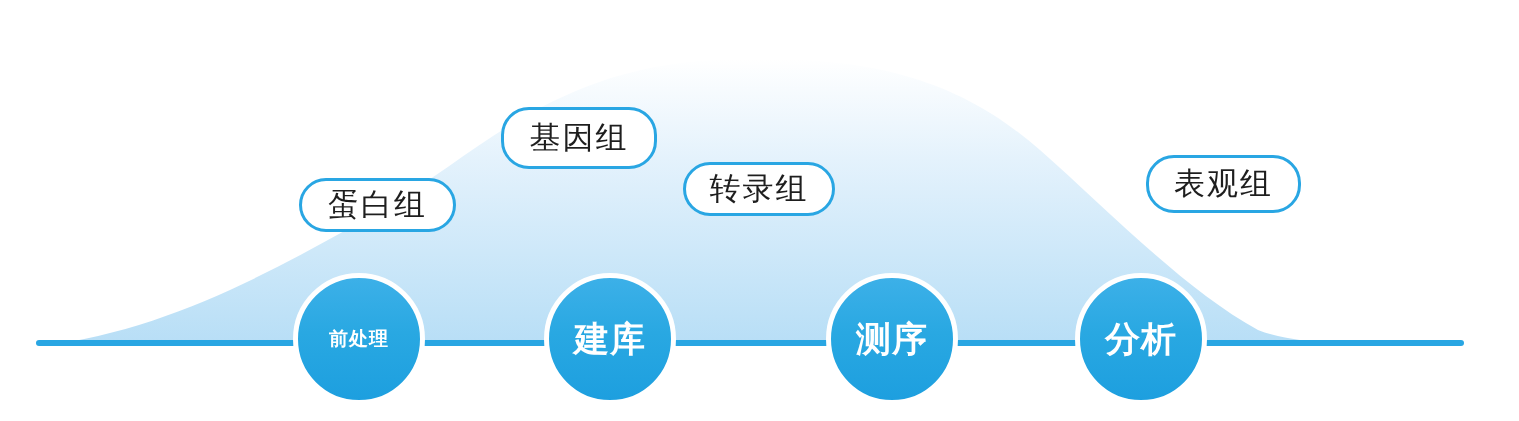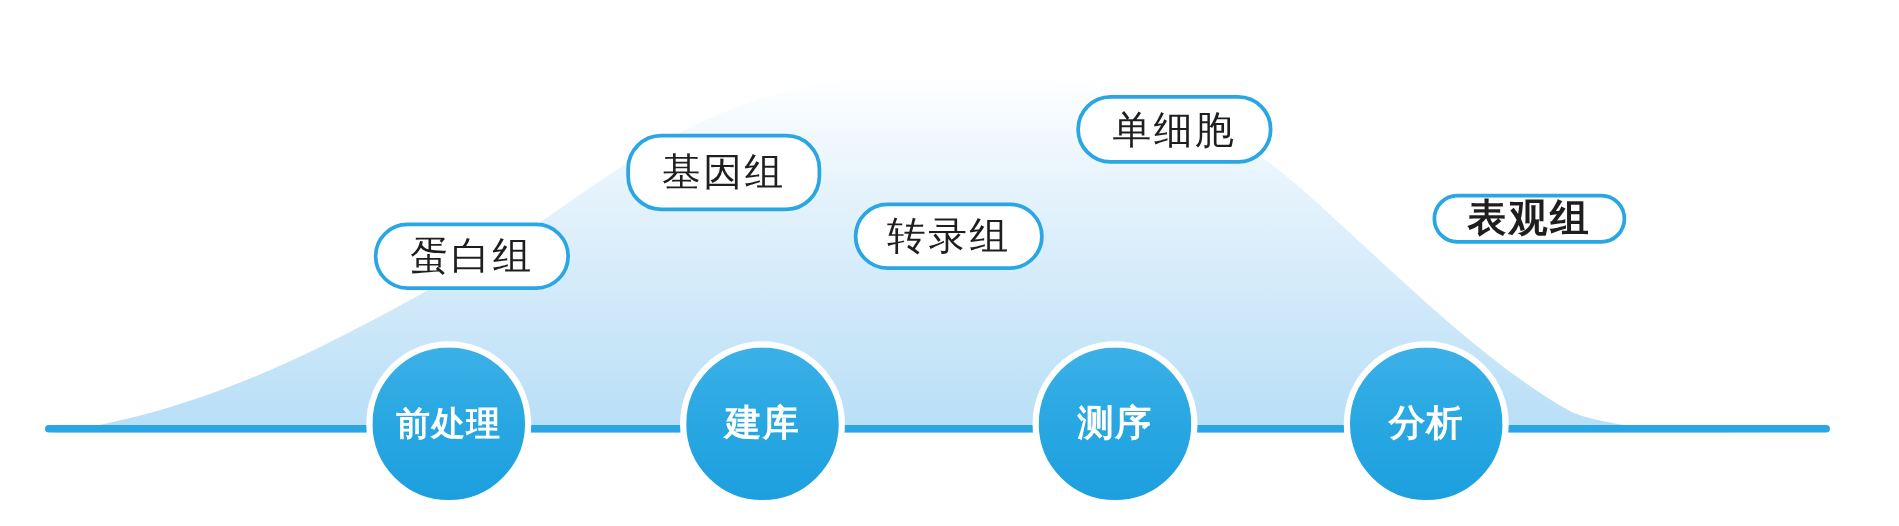--- a/index.html
+++ b/index.html
@@ -45,40 +45,40 @@
     font-size: 31px;
     color: #1e1e1e;
     letter-spacing: 2px;
     white-space: nowrap;
   }
   .pill-1 { left: 299px;  top: 161px; width: 157px; height: 54px; margin-top: 17px; }
   .pill-2 { left: 501px;  top: 107px; width: 156px; height: 62px; }
   .pill-3 { left: 683px;  top: 162px; width: 152px; height: 54px; }
   .pill-4 { left: 861px;  top: 76px;  width: 157px; height: 55px; }
   .pill-5 { left: 922px;  top: 185px; width: 156px; height: 54px; }
-  .pill-6 { left: 1146px; top: 155px; width: 155px; height: 40px; font-weight: bold; }
+  .pill-6 { left: 1146px; top: 155px; width: 155px; height: 58px; }
   .node {
     position: absolute;
     z-index: 3;
     width: 122px;
     height: 122px;
     border: 5px solid #ffffff;
     border-radius: 50%;
     background: linear-gradient(180deg, #3CB0E8 0%, #29A8E2 45%, #1D9FDF 100%);
     display: flex;
     align-items: center;
     justify-content: center;
     box-sizing: content-box;
     color: #ffffff;
     font-weight: bold;
-    font-size: 29px;
+    font-size: 35px;
     letter-spacing: 1px;
     white-space: nowrap;
   }
-  .node-1 { left: 293px;  top: 273px; font-size: 27px; }
+  .node-1 { left: 293px;  top: 273px; font-size: 19px; }
   .node-2 { left: 544px;  top: 273px; }
   .node-3 { left: 826px;  top: 273px; }
   .node-4 { left: 1075px; top: 273px; }
   .pill span, .node span { pointer-events: none; }
 </style>
 </head>
 <body>
 
 <div class="canvas">
 
@@ -103,23 +103,20 @@
 
   <div class="pill pill-1">
     <span>蛋白组</span>
   </div>
   <div class="pill pill-2">
     <span>基因组</span>
   </div>
   <div class="pill pill-3">
     <span>转录组</span>
   </div>
-  <div class="pill pill-4">
-    <span>单细胞</span>
-  </div>
   <div class="pill pill-6">
     <span>表观组</span>
   </div>
 
   <div class="node node-1">
     <span>前处理</span>
   </div>
   <div class="node node-2">
     <span>建库</span>
   </div>

